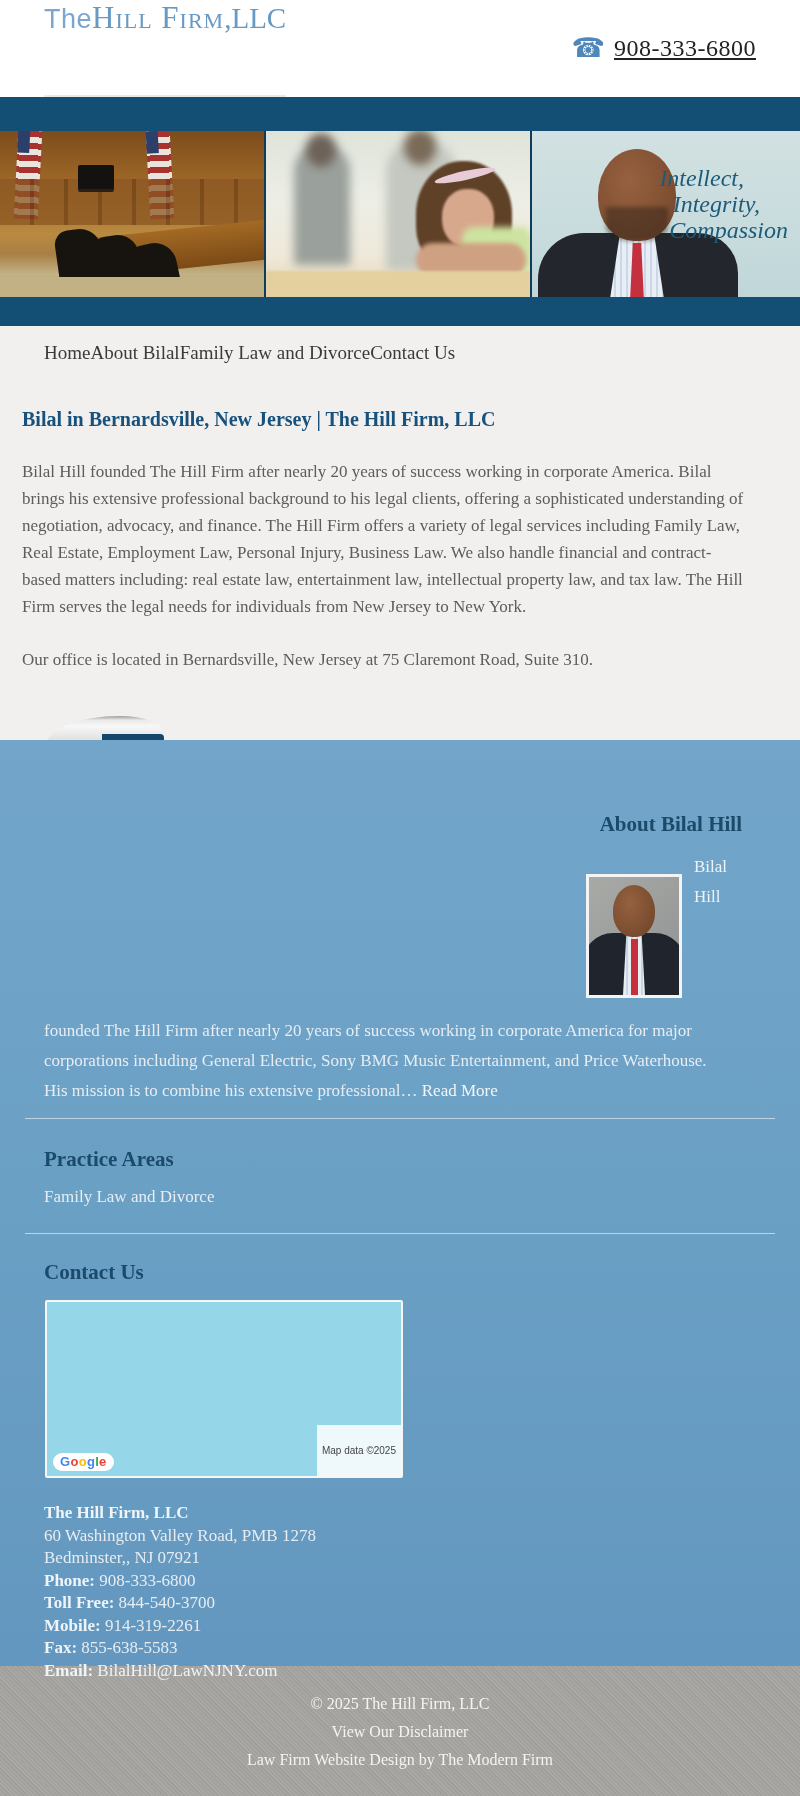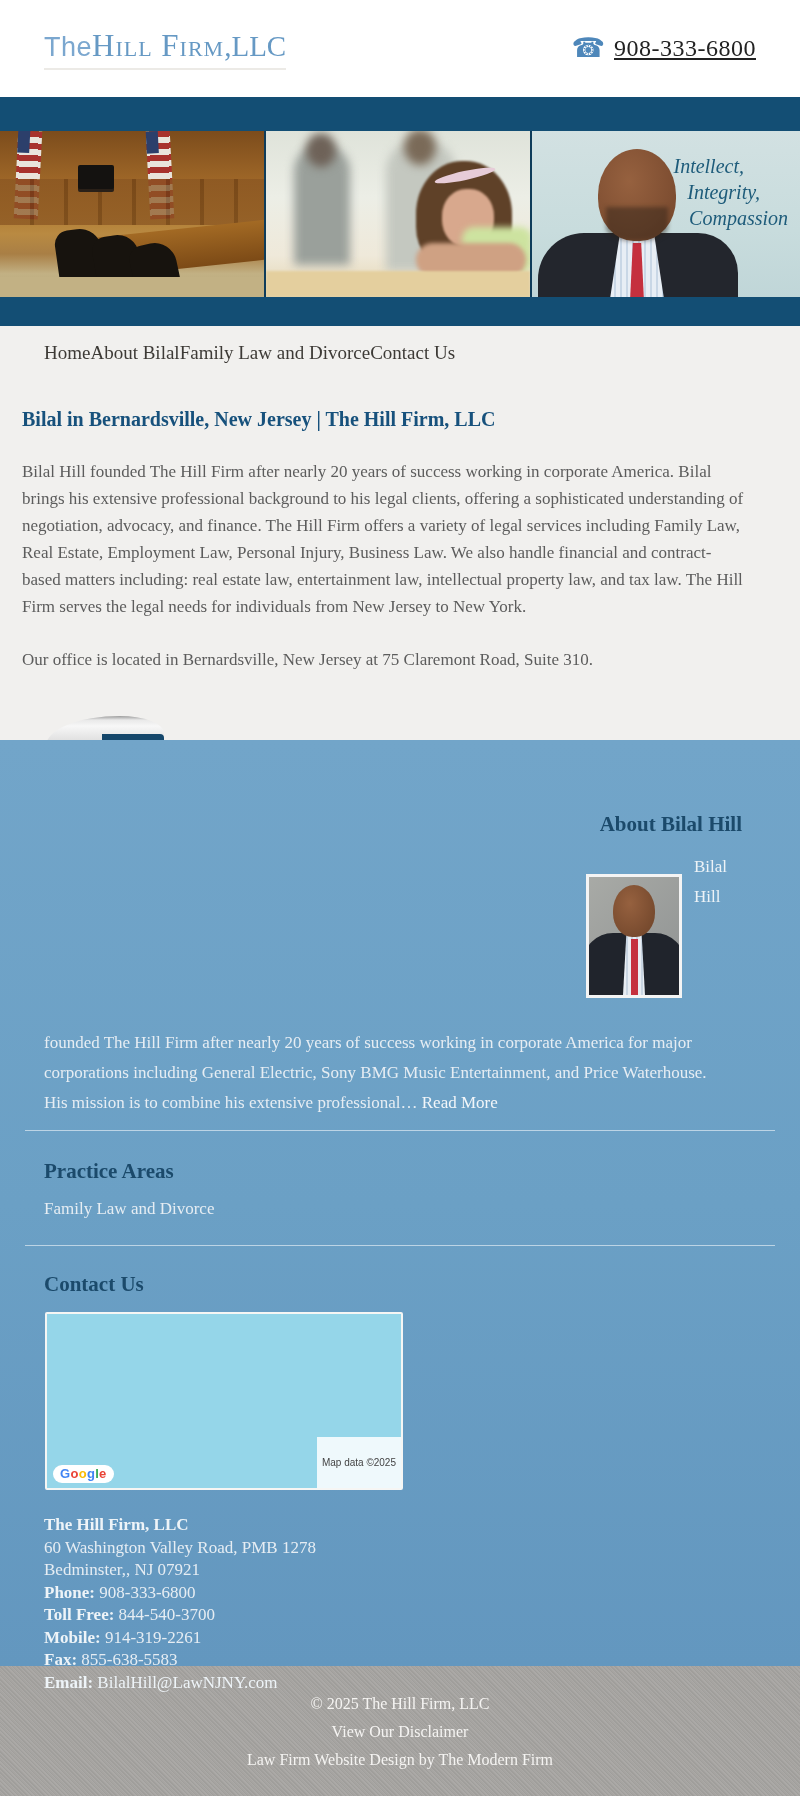--- a/index.html
+++ b/index.html
@@ -1,21 +1,21 @@
 <!DOCTYPE html>
 <html><head>
 <meta charset="utf-8">
 <style>
   * { margin:0; padding:0; box-sizing:border-box; }
   html,body { width:800px; }
   body { font-family:"Liberation Serif", serif; background:#ffffff; }
   .page { width:800px; height:1796px; overflow:hidden; position:relative; background:#f1f0ee; }
 
   
-  .header { height:97px; background:#ffffff; display:flex; align-items:center; justify-content:space-between; padding:0 44px 0 44px; }
+  .header { height:97px; background:#ffffff; display:flex; justify-content:space-between; padding:0 44px 0 44px; }
   .brand { display:inline-block; border-bottom:2px solid #eceae6; padding-bottom:4px; cursor:pointer; }
   .brand-the { font-family:"Liberation Sans", sans-serif; font-size:27px; color:#7ba7cf; letter-spacing:0.5px; }
   .brand-main { font-variant:small-caps; font-size:31px; color:#6699c4; letter-spacing:1px; font-family:"Liberation Serif", serif; }
   .brand-suffix { font-variant:small-caps; font-size:29px; color:#6699c4; font-family:"Liberation Serif", serif; }
   .phone-wrap { display:flex; align-items:center; gap:9px; }
   .phone-icon { font-size:27px; color:#4e87ba; line-height:1; }
   .phone-number { font-size:24px; color:#222222; text-decoration:underline; letter-spacing:0.5px; }
 
   
   .bar-navy-top { height:34px; background:#134e74; }
@@ -56,21 +56,21 @@
   .girl-shirt { position:absolute; left:196px; top:96px; width:70px; height:46px; background:#cde3a0; border-radius:12px; filter:blur(3px); }
   .family-table { position:absolute; left:0; right:0; bottom:0; height:26px; background:#e4cf9e; filter:blur(1px); }
 
   
   .portrait { background:linear-gradient(180deg,#d2e1e2 0%,#c8dcdd 60%,#c0d6d8 100%); }
   .p-head { position:absolute; left:66px; top:18px; width:78px; height:92px; background:radial-gradient(ellipse at 40% 35%,#96613f,#7c4c30 75%); border-radius:50% 50% 46% 46%; }
   .p-beard { position:absolute; left:74px; top:76px; width:62px; height:34px; background:rgba(40,30,22,.45); border-radius:0 0 40% 40%; filter:blur(2px); }
   .p-suit { position:absolute; left:6px; top:102px; width:200px; height:70px; background:#23262d; border-radius:46px 40px 0 0; }
   .p-shirt { position:absolute; left:78px; top:104px; width:54px; height:64px; background:repeating-linear-gradient(90deg,#e8eef5 0 4px,#c9d7e6 4px 6px); clip-path:polygon(18% 0,82% 0,100% 100%,0 100%); }
   .p-tie { position:absolute; left:98px; top:112px; width:14px; height:58px; background:#c5303e; clip-path:polygon(20% 0,80% 0,100% 100%,0 100%); }
-  .p-quote { position:absolute; right:10px; top:22px; text-align:right; font-style:italic; color:#1d5b7a; font-size:20px; line-height:26px; }
+  .p-quote { position:absolute; right:10px; top:34px; text-align:right; font-style:italic; color:#1d5b7a; font-size:24px; line-height:26px; }
   .p-quote .q1 { margin-right:46px; }
   .p-quote .q2 { margin-right:30px; }
   .p-quote .q3 { margin-right:2px; }
 
   
   .nav { height:54px; background:#f1f0ee; display:flex; align-items:center; padding-left:44px; }
   .nav a { font-size:19px; color:#3d3a36; text-decoration:none; cursor:pointer; }
 
   
   .main { height:360px; position:relative; background:#f1f0ee; padding:14px 52px 0 22px; }
@@ -84,21 +84,21 @@
   .bluezone { height:926px; background:linear-gradient(180deg,#72a5c9 0%,#6ba0c5 50%,#6397bf 100%); padding-top:36px; color:#e9f0f5; }
   .bluezone h2 { font-size:21px; font-weight:bold; color:#1b4a6b; line-height:24px; }
   .about-heading { text-align:right; padding-right:58px;margin-top:36px; }
   .about-row { display:flex; justify-content:flex-end; padding-right:44px; margin-top:16px; height:146px; }
   .about-photo { width:96px; height:124px; margin-top:22px; border:3px solid #f4f4f4; background:linear-gradient(135deg,#a8aaa6,#8f9292); position:relative; overflow:hidden; flex:none; }
   .m-head { position:absolute; left:24px; top:8px; width:42px; height:52px; background:radial-gradient(ellipse at 40% 35%,#96613f,#774a2e 75%); border-radius:50% 50% 46% 46%; }
   .m-suit { position:absolute; left:-6px; top:56px; width:102px; height:64px; background:#20242c; border-radius:30px 30px 0 0; }
   .m-shirt { position:absolute; left:34px; top:58px; width:22px; height:60px; background:repeating-linear-gradient(90deg,#e8edf3 0 3px,#c9d5e2 3px 5px); clip-path:polygon(15% 0,85% 0,100% 100%,0 100%); }
   .m-tie { position:absolute; left:42px; top:62px; width:7px; height:56px; background:#c5303e; }
   .about-name { width:62px; margin-left:12px; font-size:17px; line-height:30px; color:#edf3f7; }
-  .about-body { margin-top:30px; padding:0 84px 0 44px; font-size:17px; line-height:30px; color:#e6edf3; }
+  .about-body { margin-top:18px; padding:0 84px 0 44px; font-size:17px; line-height:30px; color:#e6edf3; }
   .about-body a { color:#f2f6f9; }
   .blue-hr { border:none; border-top:1px solid rgba(255,255,255,.55); margin:12px 25px 0 25px; }
   .practice-heading { margin-top:28px; padding-left:44px; }
   .practice-item { margin-top:14px; padding-left:44px; font-size:17px; line-height:24px; }
   .practice-item a { color:#e6edf3; text-decoration:none; }
   .hr2 { margin-top:24px; }
   .contact-heading { margin-top:26px; padding-left:44px; }
   .map { margin:16px 16px 0 45px; width:358px; height:178px; background:#95d6e9; border:2px solid #f6f6f4; border-radius:2px; position:relative; }
   .gpill { position:absolute; left:6px; bottom:5px; background:#ffffff; border-radius:9px; padding:1px 7px 2px 7px; font-family:"Liberation Sans", sans-serif; font-size:13px; font-weight:bold; letter-spacing:0.3px; cursor:pointer; }
   .gpill span:nth-child(1){color:#4285F4;} .gpill span:nth-child(2){color:#EA4335;}

